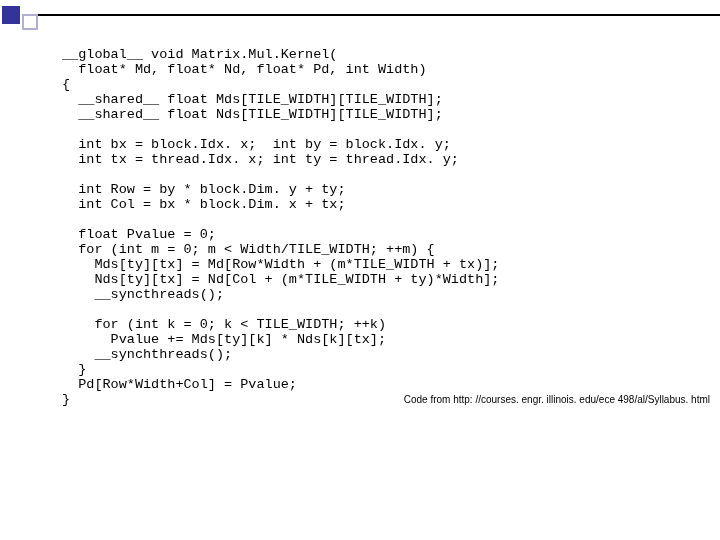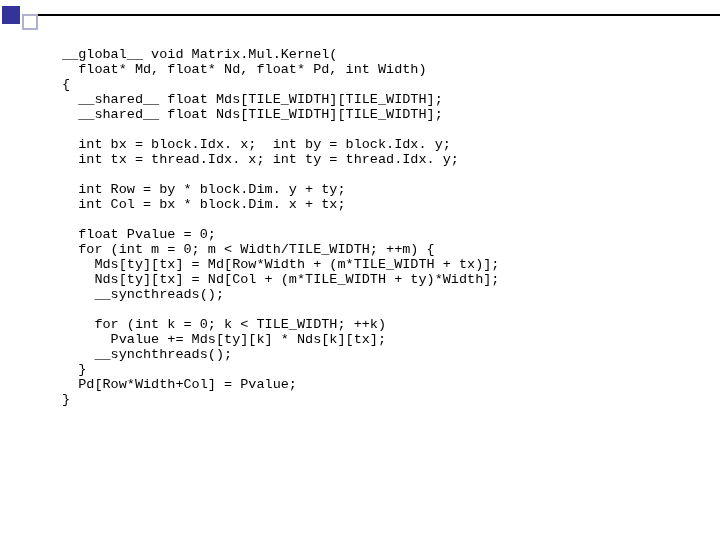--- a/index.html
+++ b/index.html
@@ -100,14 +100,15 @@
 <span>    __syncthreads();</span>
 <span></span>
 <span>    for (int k = 0; k &lt; TILE_WIDTH; ++k)</span>
 <span>      Pvalue += Mds[ty][k] * Nds[k][tx];</span>
 <span>    __synchthreads();</span>
 <span>  }</span>
 <span>  Pd[Row*Width+Col] = Pvalue;</span>
 <span>}</span>
 </div>
 
+  <div class="footnote">Code from http: //courses. engr. illinois. edu/ece 498/al/Syllabus. html</div>
 
 </div>
 
 </body></html>

